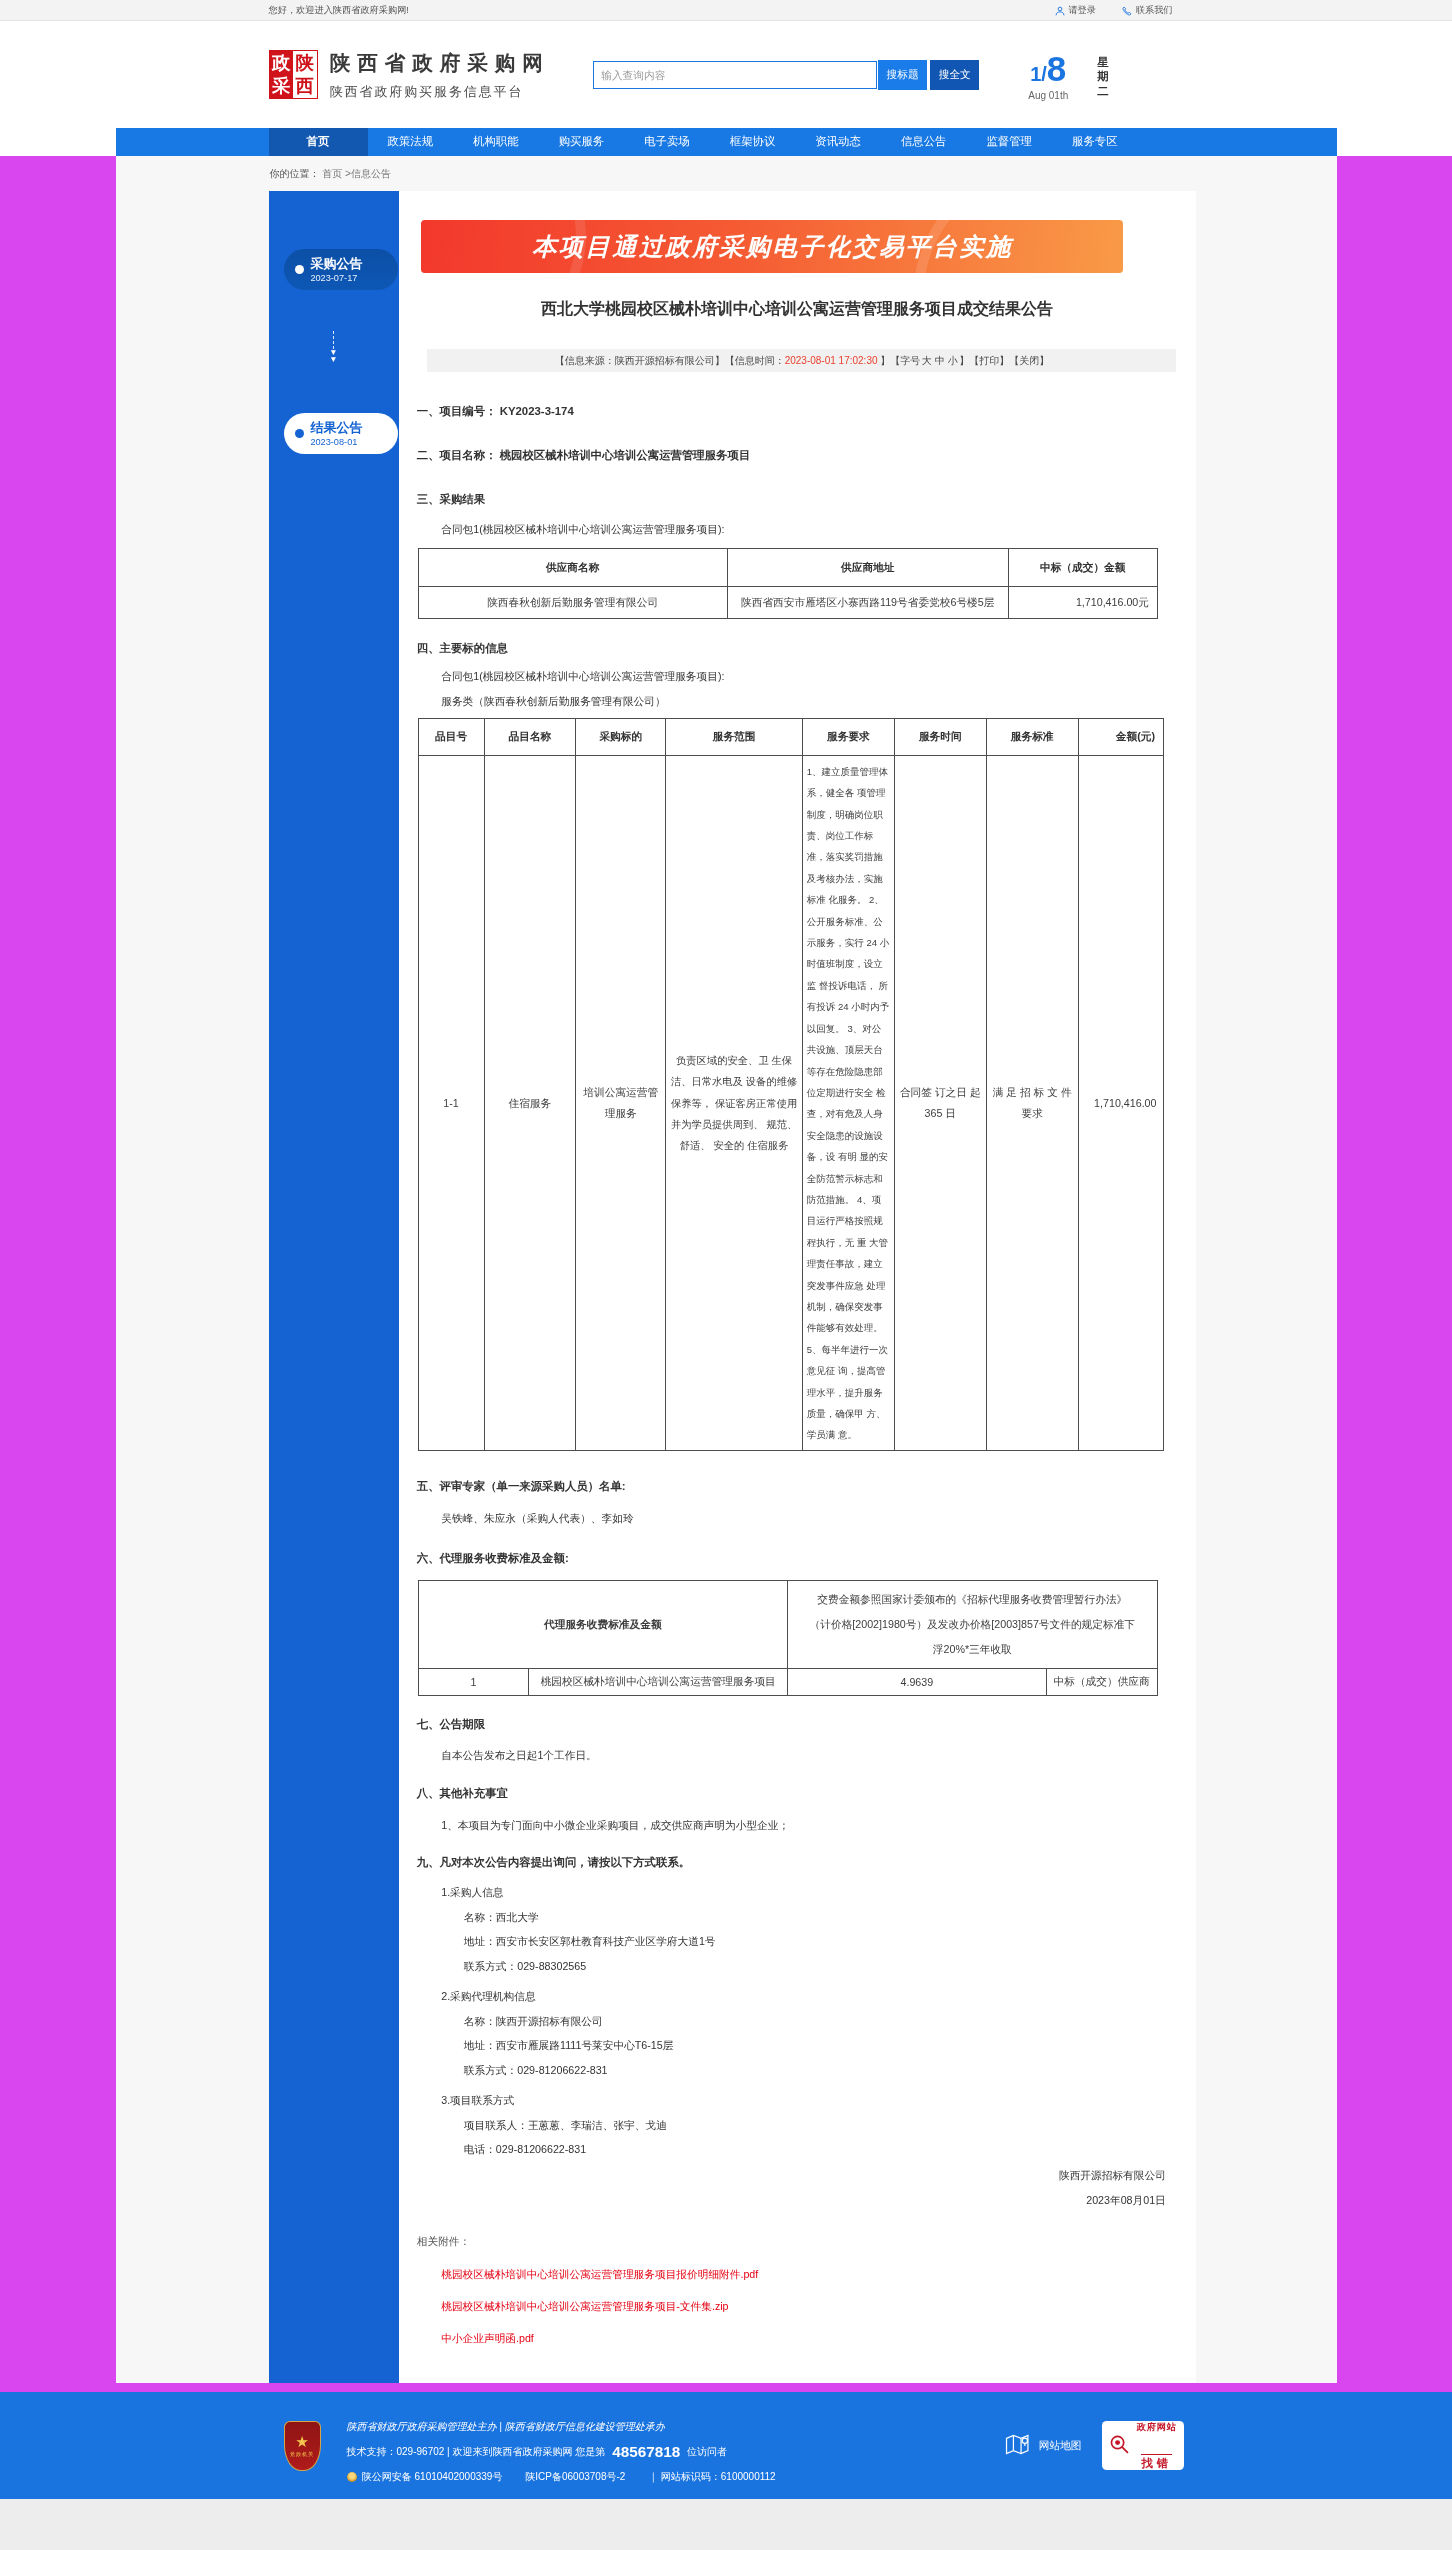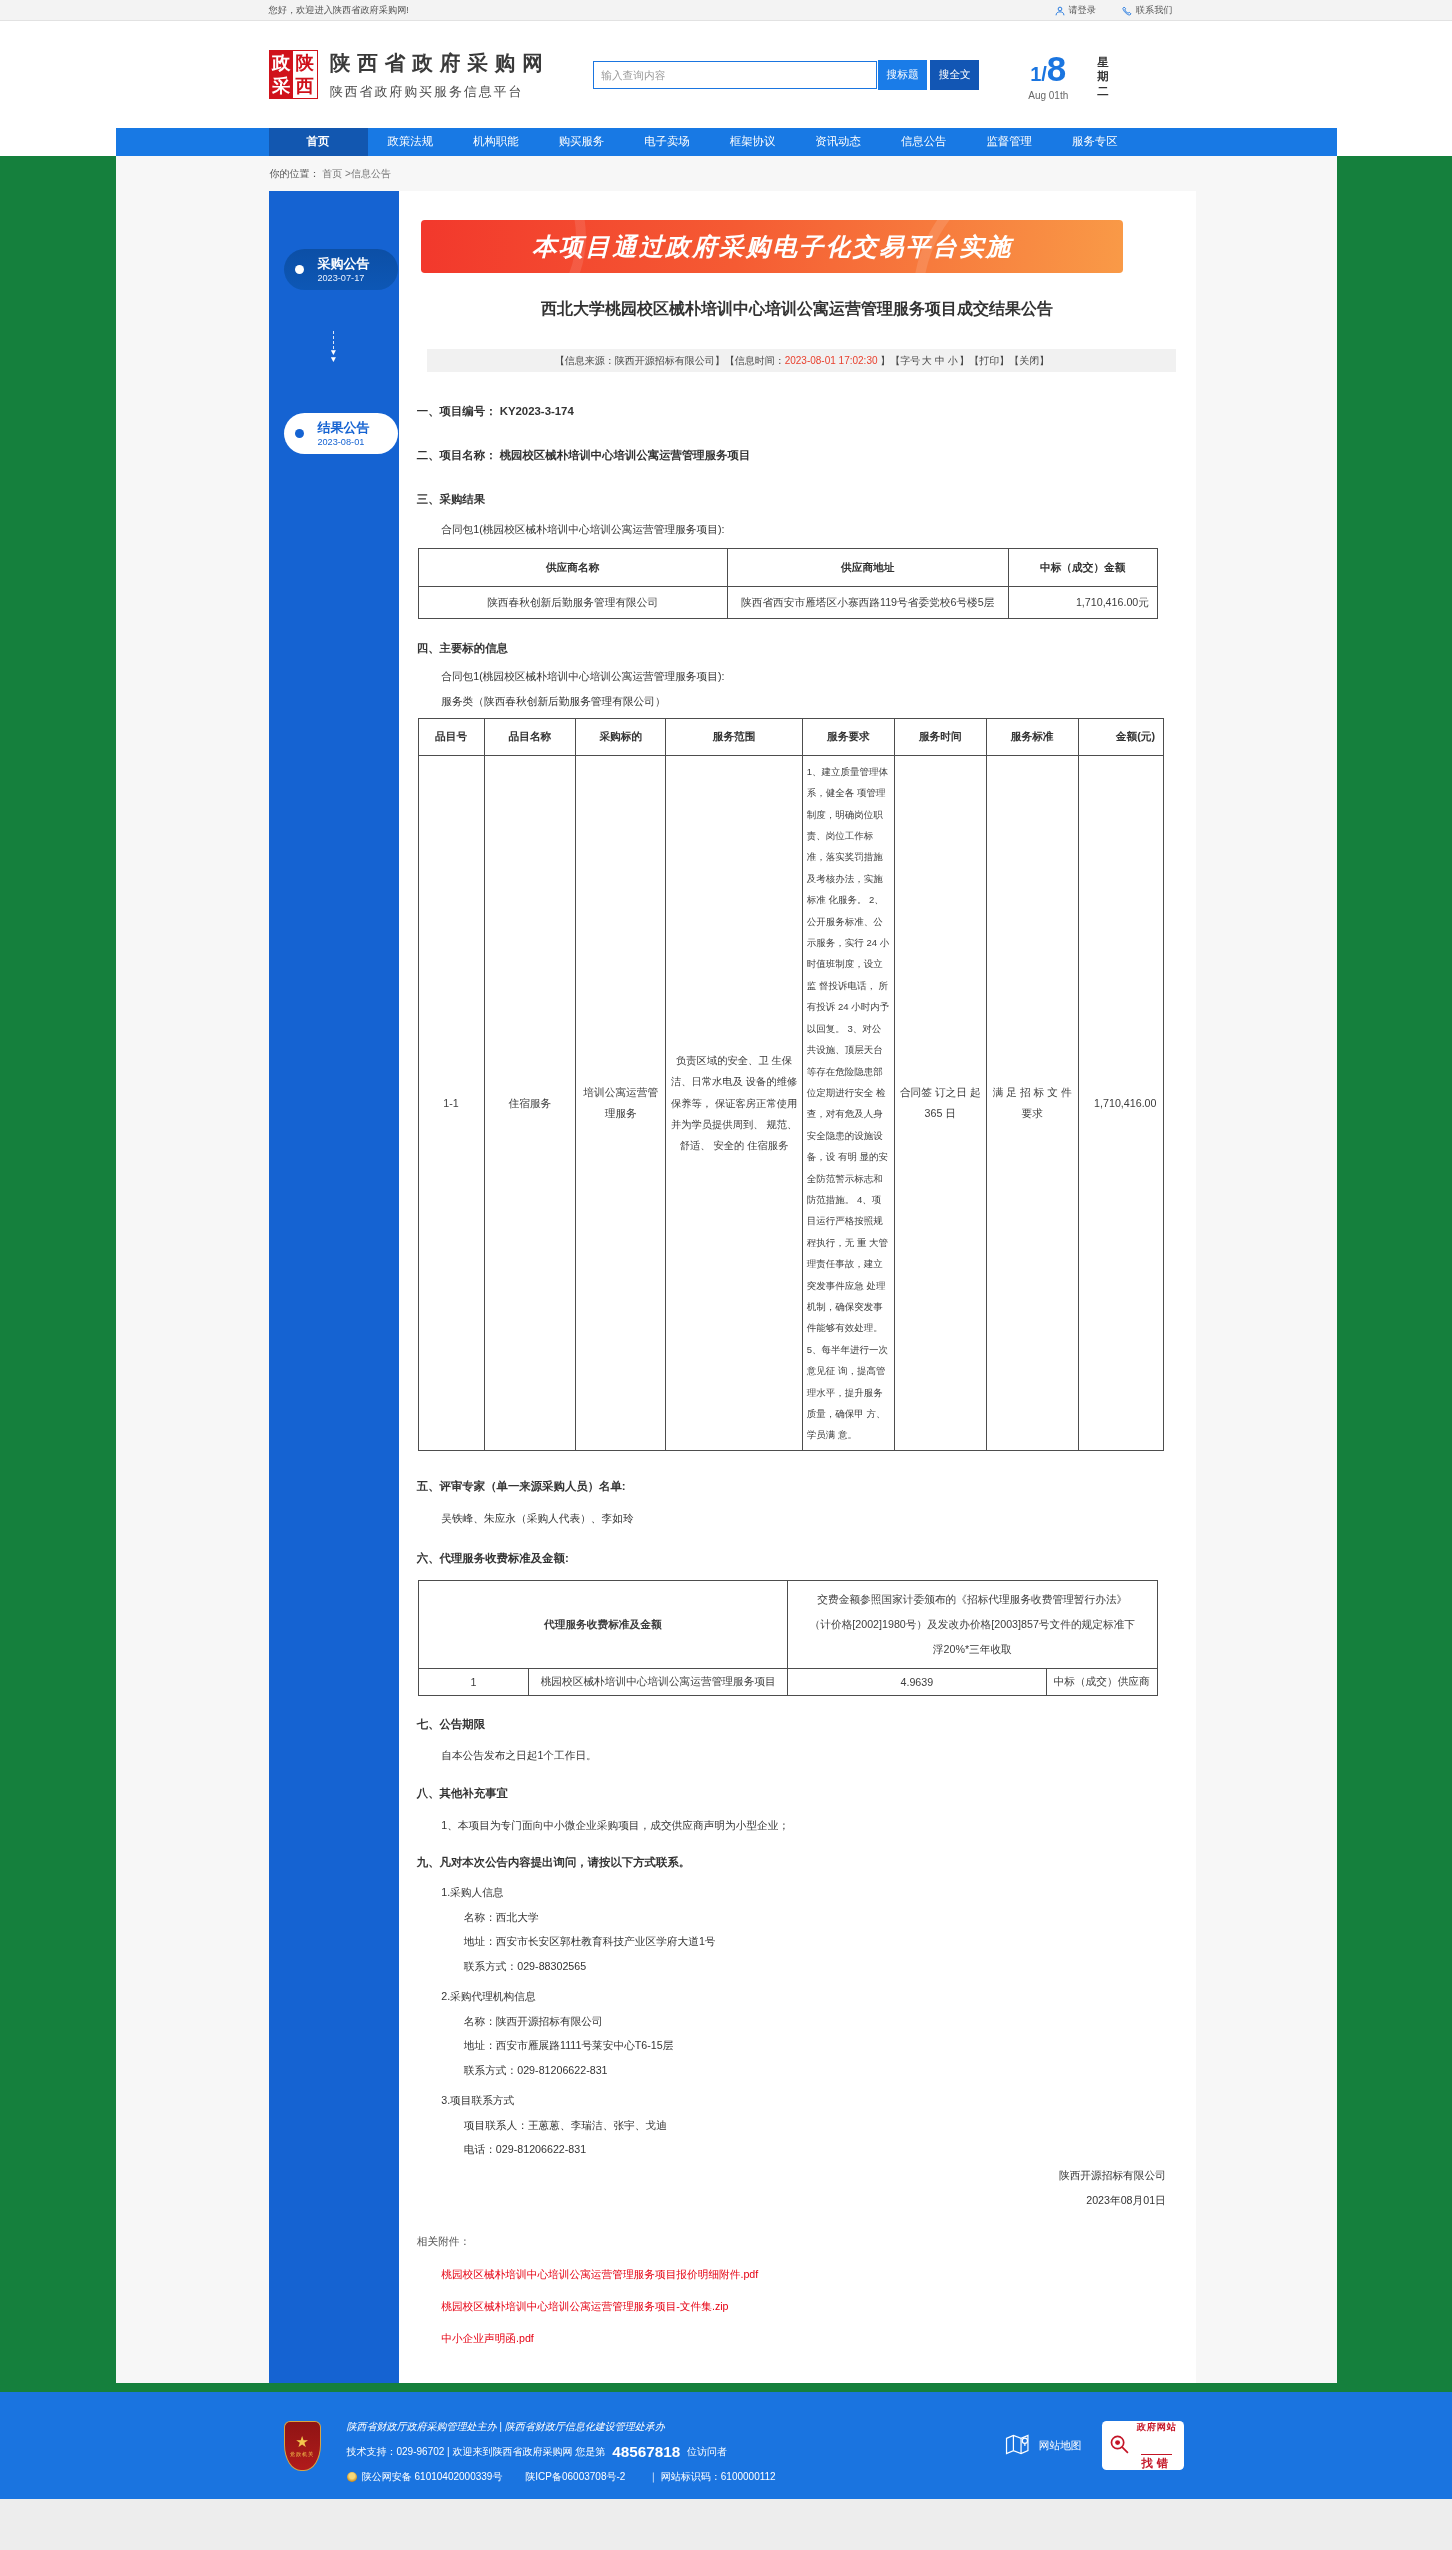--- a/index.html
+++ b/index.html
@@ -43,29 +43,29 @@
   .date-en { font-size:10px; color:#666; margin-top:1.5px; }
   .weekday { display:flex; flex-direction:column; font-size:11.4px; font-weight:bold; color:#333; line-height:14.5px; margin-top:6.1px; }
 
   
   .nav-strip { background:#fff; }
   .navbar { background:#1879e4; height:27.5px; display:flex; align-items:stretch; }
   .nav-item { color:#fff; font-size:11.4px; line-height:27.5px; text-decoration:none; padding:0 20px; cursor:pointer; }
   .nav-item.active { background:#1257b0; width:99px; padding:0; text-align:center; font-weight:bold; margin-left:153px; }
 
   
-  .page-bg { background:#15803d; padding-bottom:9.2px; }
+  .page-bg { background:#d946ef; padding-bottom:9.2px; }
   .page-wrap { background:#f7f7f7; overflow:hidden; }
   .breadcrumb { height:35px; line-height:35px; padding-left:154px; font-size:10px; color:#777; }
   .breadcrumb .bc-label { color:#555; }
   .breadcrumb a { color:#777; text-decoration:none; cursor:pointer; }
 
   .main { display:flex; align-items:stretch; }
   .side { margin-left:153px; width:130px; background:#1563d2; padding-top:58px; flex-shrink:0; }
-  .pill { margin-left:15.3px; width:114px; height:41px; border-radius:20.6px; display:flex; align-items:center; padding-left:11.4px; gap:13px; cursor:pointer; }
+  .pill { margin-left:15.3px; width:114px; height:41px; border-radius:20.6px; display:flex; align-items:center; padding-left:11.4px; gap:6px; cursor:pointer; }
   .pill .dot { width:9.2px; height:9.2px; border-radius:50%; flex-shrink:0; }
   .pill-dark { background:linear-gradient(180deg,#0c4fa6,#0d57b5); }
   .pill-dark .dot { background:#fff; }
   .pill-dark .pt { color:#fff; }
   .pill-dark .pd { color:#e8f1ff; }
   .pill-light { background:#fff; }
   .pill-light .dot { background:#1563d2; }
   .pill-light .pt { color:#1563d2; }
   .pill-light .pd { color:#1563d2; }
   .pill .pt { font-size:13px; font-weight:bold; line-height:15.3px; }

